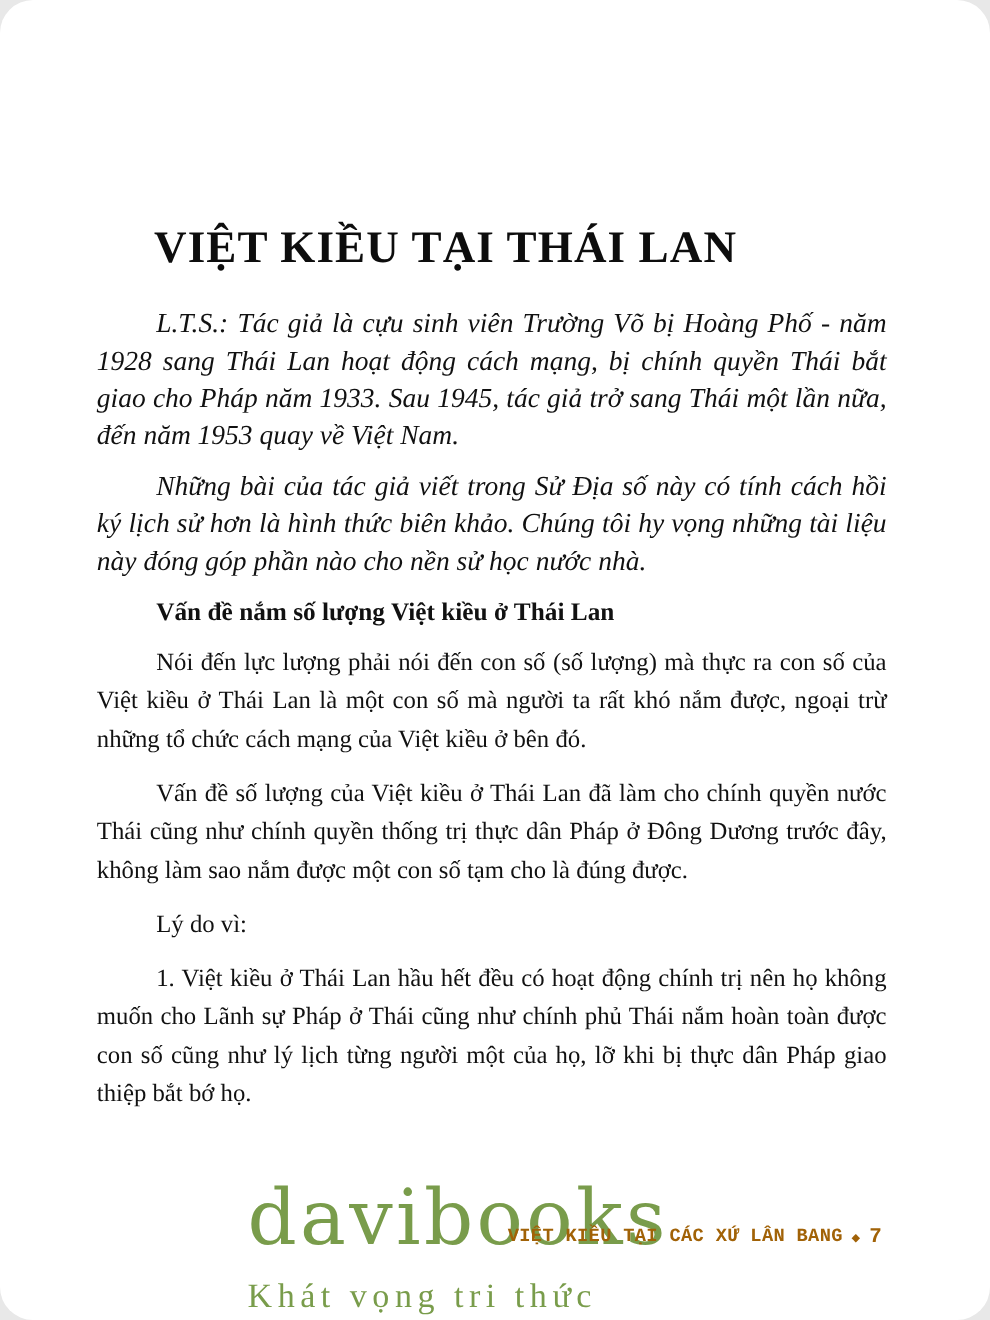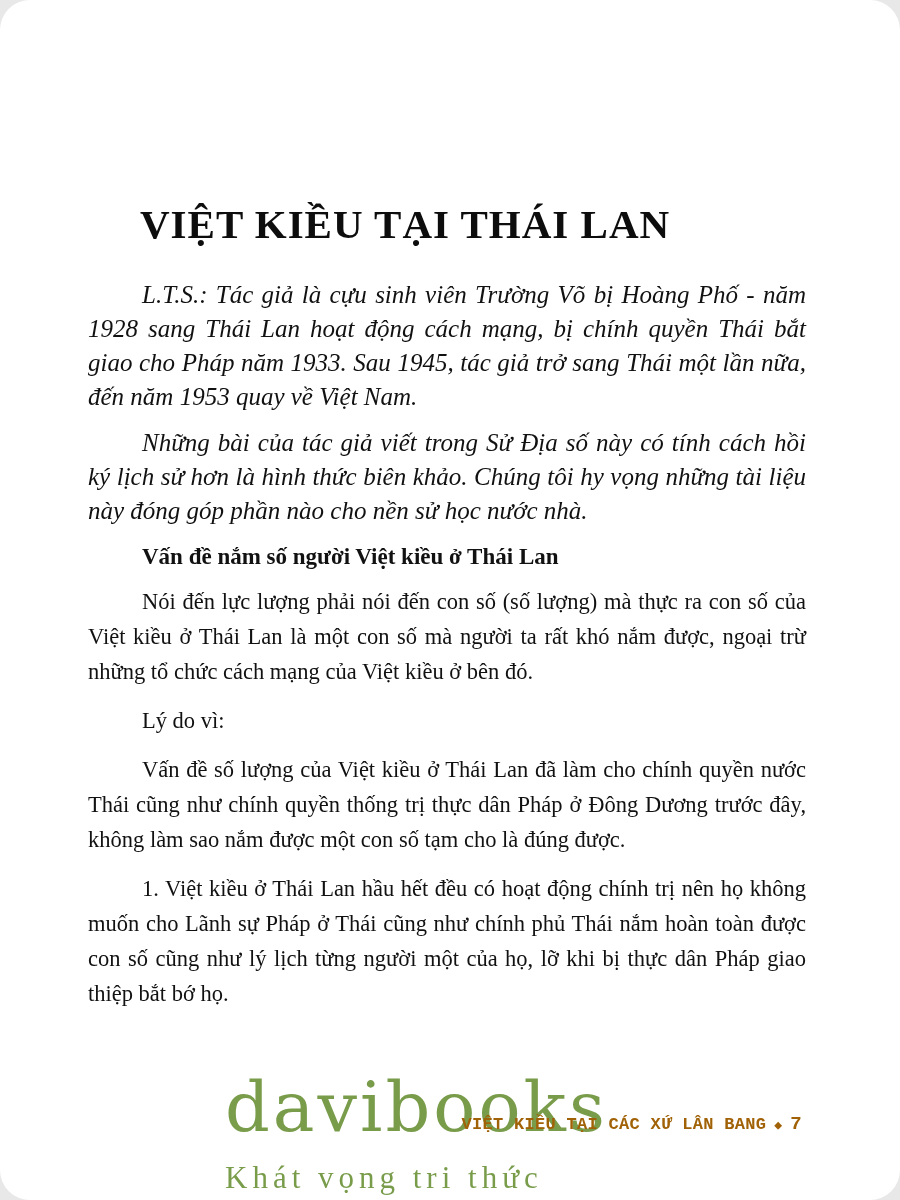--- a/index.html
+++ b/index.html
@@ -116,27 +116,27 @@
 
   <div class="content">
 
     <h1 class="title">VIỆT KIỀU TẠI THÁI LAN</h1>
 
 
     <p class="intro">L.T.S.: Tác giả là cựu sinh viên Trường Võ bị Hoàng Phố - năm 1928 sang Thái Lan hoạt động cách mạng, bị chính quyền Thái bắt giao cho Pháp năm 1933. Sau 1945, tác giả trở sang Thái một lần nữa, đến năm 1953 quay về Việt Nam.</p>
 
     <p class="intro">Những bài của tác giả viết trong Sử Địa số này có tính cách hồi ký lịch sử hơn là hình thức biên khảo. Chúng tôi hy vọng những tài liệu này đóng góp phần nào cho nền sử học nước nhà.</p>
 
-    <h2 class="section-heading">Vấn đề nắm số người Việt kiều ở Thái Lan</h2>
+    <h2 class="section-heading">Vấn đề nắm số lượng Việt kiều ở Thái Lan</h2>
 
     <p class="body">Nói đến lực lượng phải nói đến con số (số lượng) mà thực ra con số của Việt kiều ở Thái Lan là một con số mà người ta rất khó nắm được, ngoại trừ những tổ chức cách mạng của Việt kiều ở bên đó.</p>
 
+    <p class="body">Vấn đề số lượng của Việt kiều ở Thái Lan đã làm cho chính quyền nước Thái cũng như chính quyền thống trị thực dân Pháp ở Đông Dương trước đây, không làm sao nắm được một con số tạm cho là đúng được.</p>
+
     <p class="body short">Lý do vì:</p>
-
-    <p class="body">Vấn đề số lượng của Việt kiều ở Thái Lan đã làm cho chính quyền nước Thái cũng như chính quyền thống trị thực dân Pháp ở Đông Dương trước đây, không làm sao nắm được một con số tạm cho là đúng được.</p>
 
     <p class="body">1. Việt kiều ở Thái Lan hầu hết đều có hoạt động chính trị nên họ không muốn cho Lãnh sự Pháp ở Thái cũng như chính phủ Thái nắm hoàn toàn được con số cũng như lý lịch từng người một của họ, lỡ khi bị thực dân Pháp giao thiệp bắt bớ họ.</p>
 
   </div>
 
   <div class="watermark">
     <div class="wm-line1">davibooks</div>
     <div class="wm-line2">Khát vọng tri thức</div>
   </div>
 

